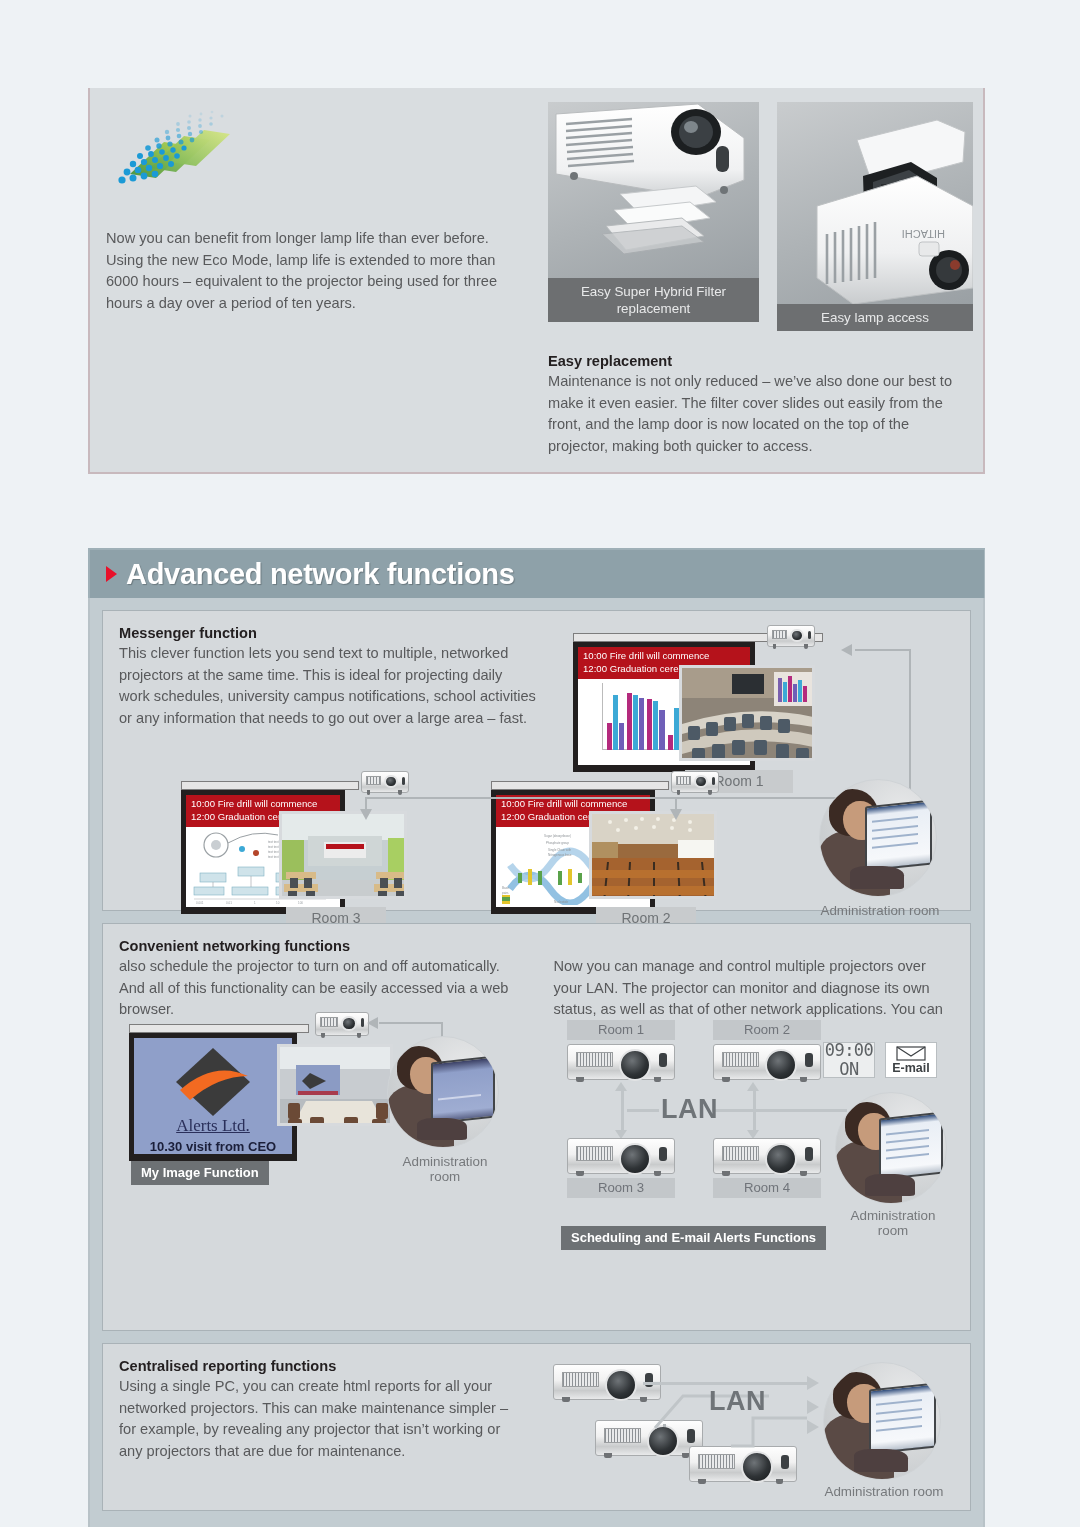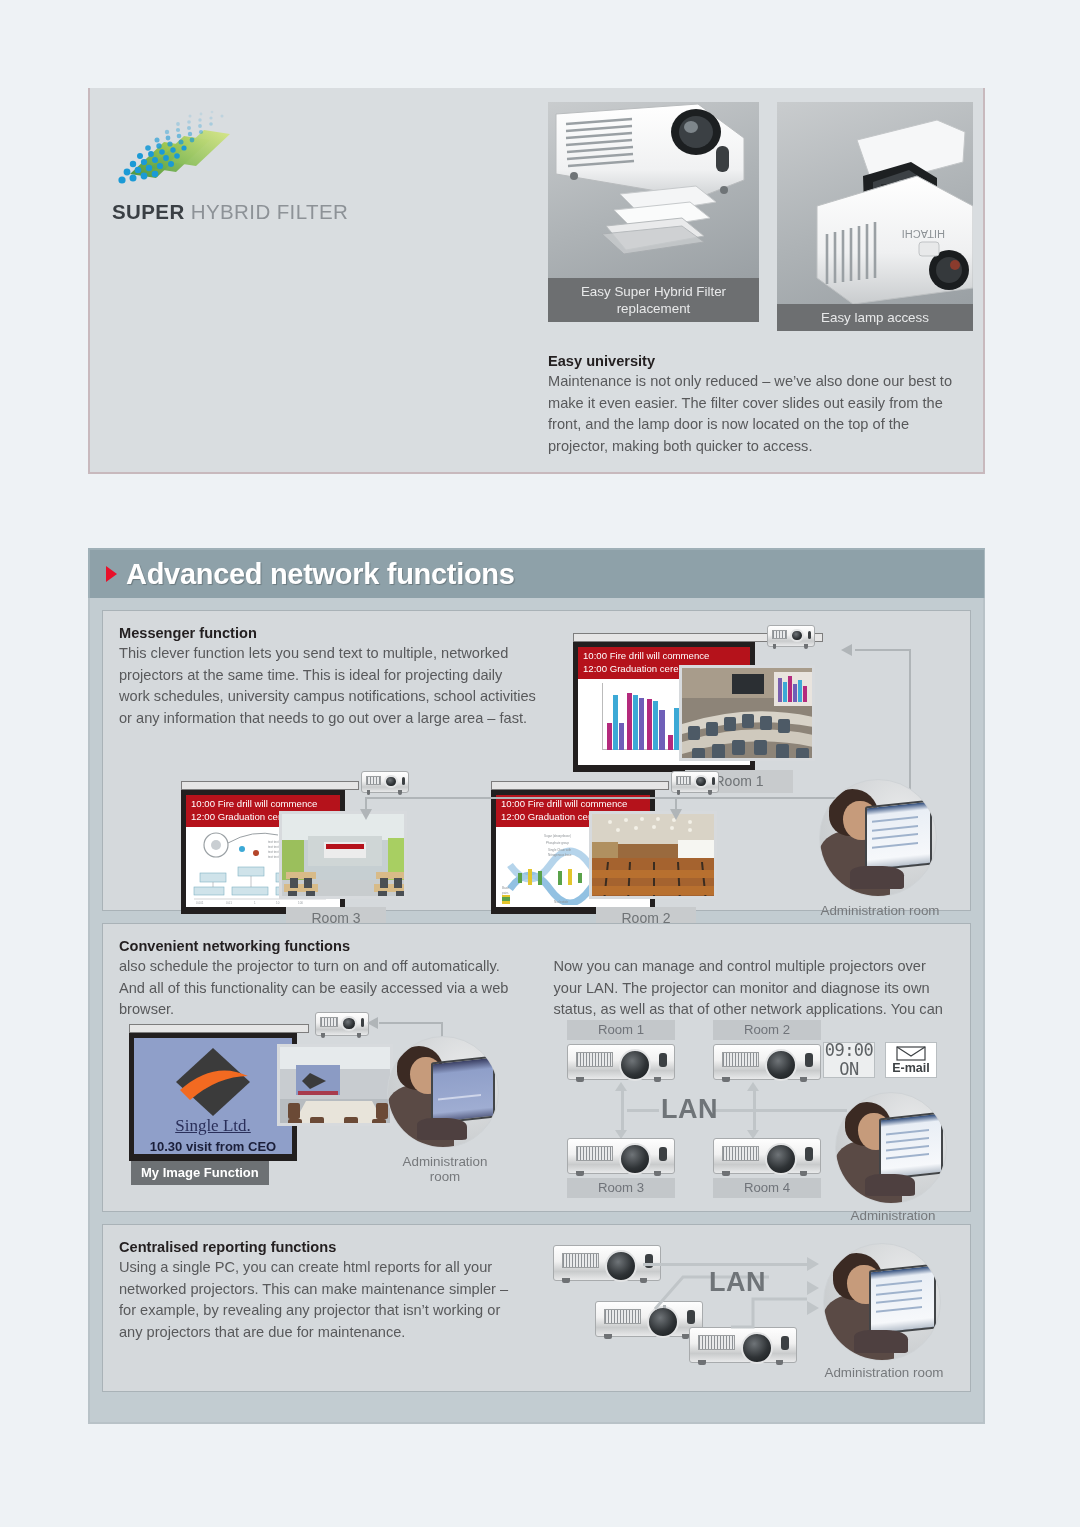--- a/index.html
+++ b/index.html
@@ -242,27 +242,25 @@
               <circle cx="88" cy="18" r="1.7" opacity=".2"></circle>
               <circle cx="99" cy="16" r="1.6" opacity=".17"></circle>
               <circle cx="110" cy="14" r="1.5" opacity=".14"></circle>
             <circle cx="78" cy="14" r="1.5" opacity=".14"></circle>
               <circle cx="89" cy="12" r="1.4" opacity=".12"></circle>
               <circle cx="100" cy="10" r="1.3" opacity=".1"></circle>
           </g>
         </svg>
       </div>
 
-      <div class="logo-text">
-        <b>SUPER</b><span> HYBRID FILTER</span>
-      </div>
 
       <div style="height:14px"></div>
 
       <div class="gap"></div>
+      <p class="copy">Now you can benefit from longer lamp life than ever before. Using the new Eco Mode, lamp life is extended to more than 6000 hours – equivalent to the projector being used for three hours a day over a period of ten years.</p>
     </div>
 
     <div class="body-col-right">
       <div class="photo-row">
 
         <div class="photo" style="width:211px">
           <div class="img projbg" style="height:176px">
             <svg width="211" height="176" viewBox="0 0 211 176">
               <defs>
                 <linearGradient id="pw" x1="0" y1="0" x2="0" y2="1">
@@ -327,21 +325,21 @@
               <ellipse cx="178" cy="163" rx="5" ry="5" fill="#8a3b2d"></ellipse>
               <rect x="142" y="140" width="20" height="14" rx="3" fill="#e8e9ea" stroke="#c0c3c5"></rect>
               <text x="168" y="128" fill="#8d9296" font-size="11" font-family="Liberation Sans, sans-serif" transform="rotate(180,168,128)">HITACHI</text>
             </svg>
           </div>
           <div class="cap">Easy lamp access</div>
         </div>
       </div>
 
       <div style="height:22px"></div>
-      <h4 class="sub">Easy university</h4>
+      <h4 class="sub">Easy replacement</h4>
       <p class="copy">Maintenance is not only reduced – we’ve also done our best to make it even easier. The filter cover slides out easily from the front, and the lamp door is now located on the top of the projector, making both quicker to access.</p>
     </div>
 
   </div>
 </div>
 
 <div class="section" style="top:548px;">
 
   <div class="sec-header">
     <span class="tri"></span>
@@ -638,36 +636,36 @@
               <div class="ln" style="top:36%"></div>
             <div class="ln" style="top:50%"></div>
               <div class="ln" style="top:64%"></div>
           </div>
           <div class="arm"></div>
         </div>
         <div class="admin-cap" style="margin-top:6px">Administration room</div>
       </div>
     </div>
 
-    <div class="card" style="height:289px">
+    <div class="card" style="height:408px">
       <h4 class="sub">Convenient networking functions</h4>
       <div style="display:flex; gap:28px;">
         <p class="copy" style="width:410px">also schedule the projector to turn on and off automatically. And all of this functionality can be easily accessed via a web browser.</p>
         <p class="copy" style="width:404px">Now you can manage and control multiple projectors over your LAN. The projector can monitor and diagnose its own status, as well as that of other network applications. You can</p>
       </div>
 
       <div style="position:absolute; left:26px; top:100px; width:420px;">
         <div class="screen-housing" style="width:180px"></div>
         <div class="screen" style="width:168px">
           <div class="screen-inner" style="height:116px; background:#8f9fc9;">
             <svg width="158" height="80" viewBox="0 0 158 80" style="display:block;margin:4px auto 0">
               <polygon points="79,6 116,40 79,74 42,40" fill="#3b3b3b"></polygon>
               <path d="M46,48 Q80,18 114,34 Q84,34 56,58 Z" fill="#f26a21"></path>
             </svg>
-            <div style="text-align:center;font-size:17px;color:#2a2f5a;font-family:'Liberation Serif',serif;text-decoration:underline;margin-top:-6px">Single Ltd.</div>
+            <div style="text-align:center;font-size:17px;color:#2a2f5a;font-family:'Liberation Serif',serif;text-decoration:underline;margin-top:-6px">Alerts Ltd.</div>
             <div style="text-align:center;font-size:13px;font-weight:bold;color:#1b1f3a;margin-top:3px">10.30 visit from CEO</div>
           </div>
         </div>
         <span class="label-chip" style="margin-left:2px">My Image Function</span>
 
         
         <div class="overlay-photo" style="left:148px; top:20px; width:116px; height:82px;">
           <svg width="116" height="82" viewBox="0 0 116 82">
             <rect width="116" height="82" fill="#c8ccd0"></rect>
             <rect width="116" height="22" fill="#e6eaec"></rect>

